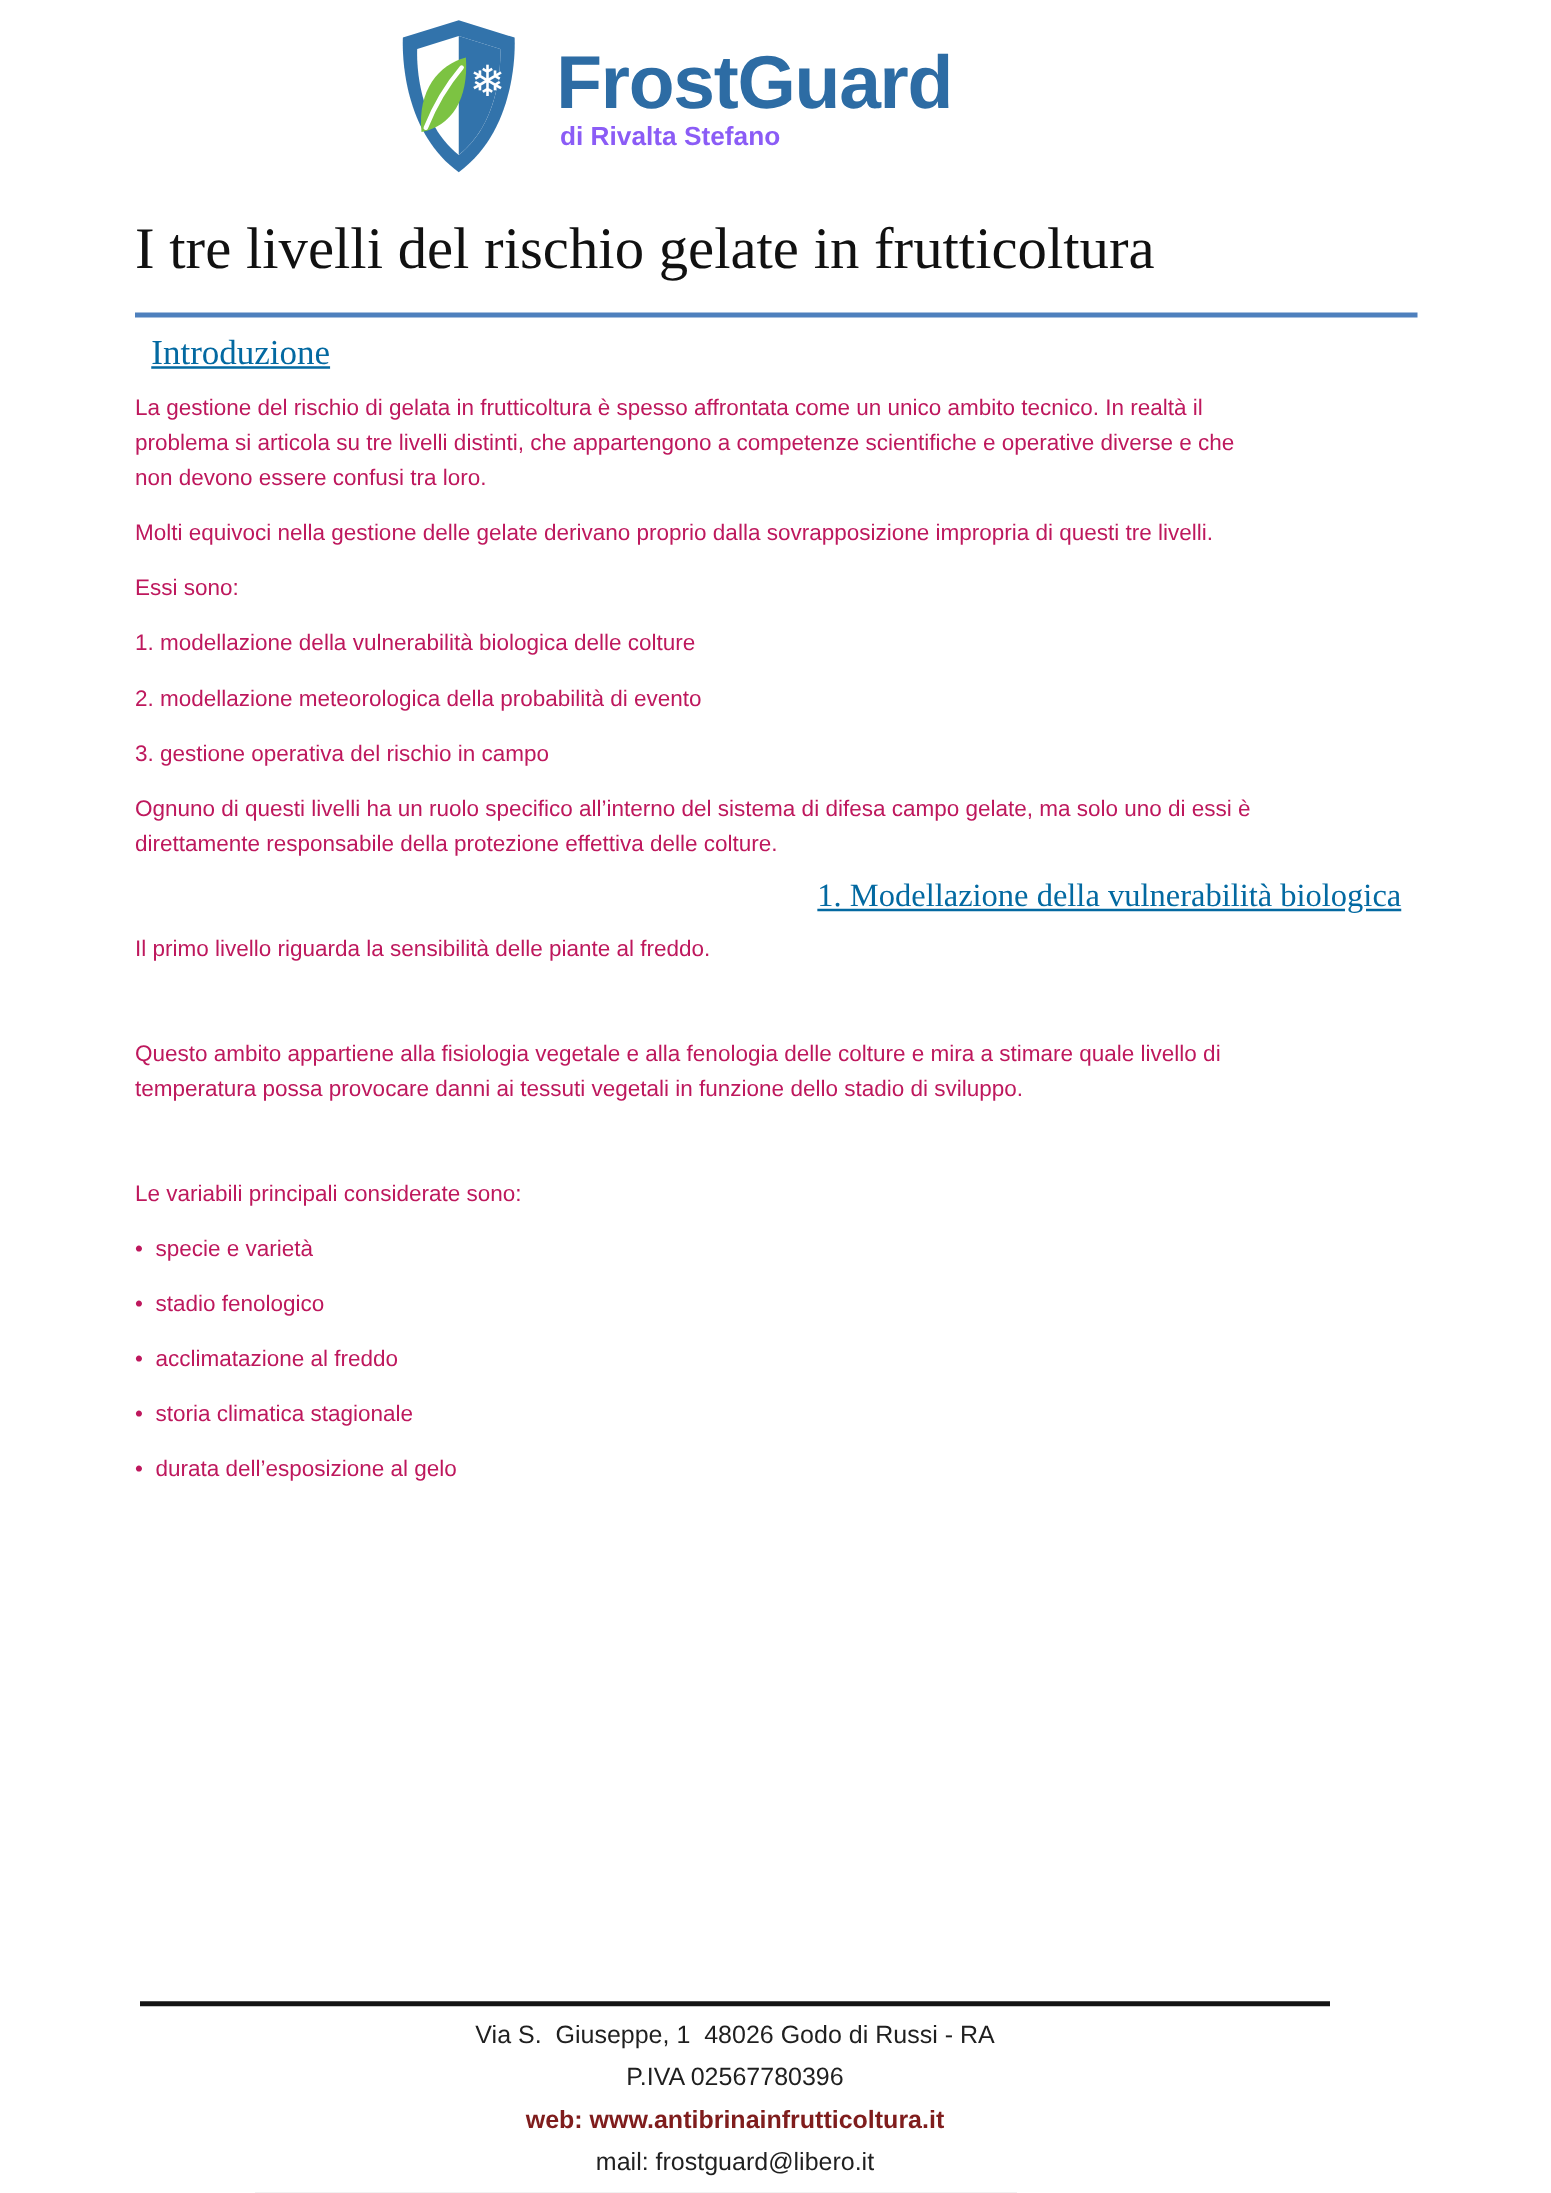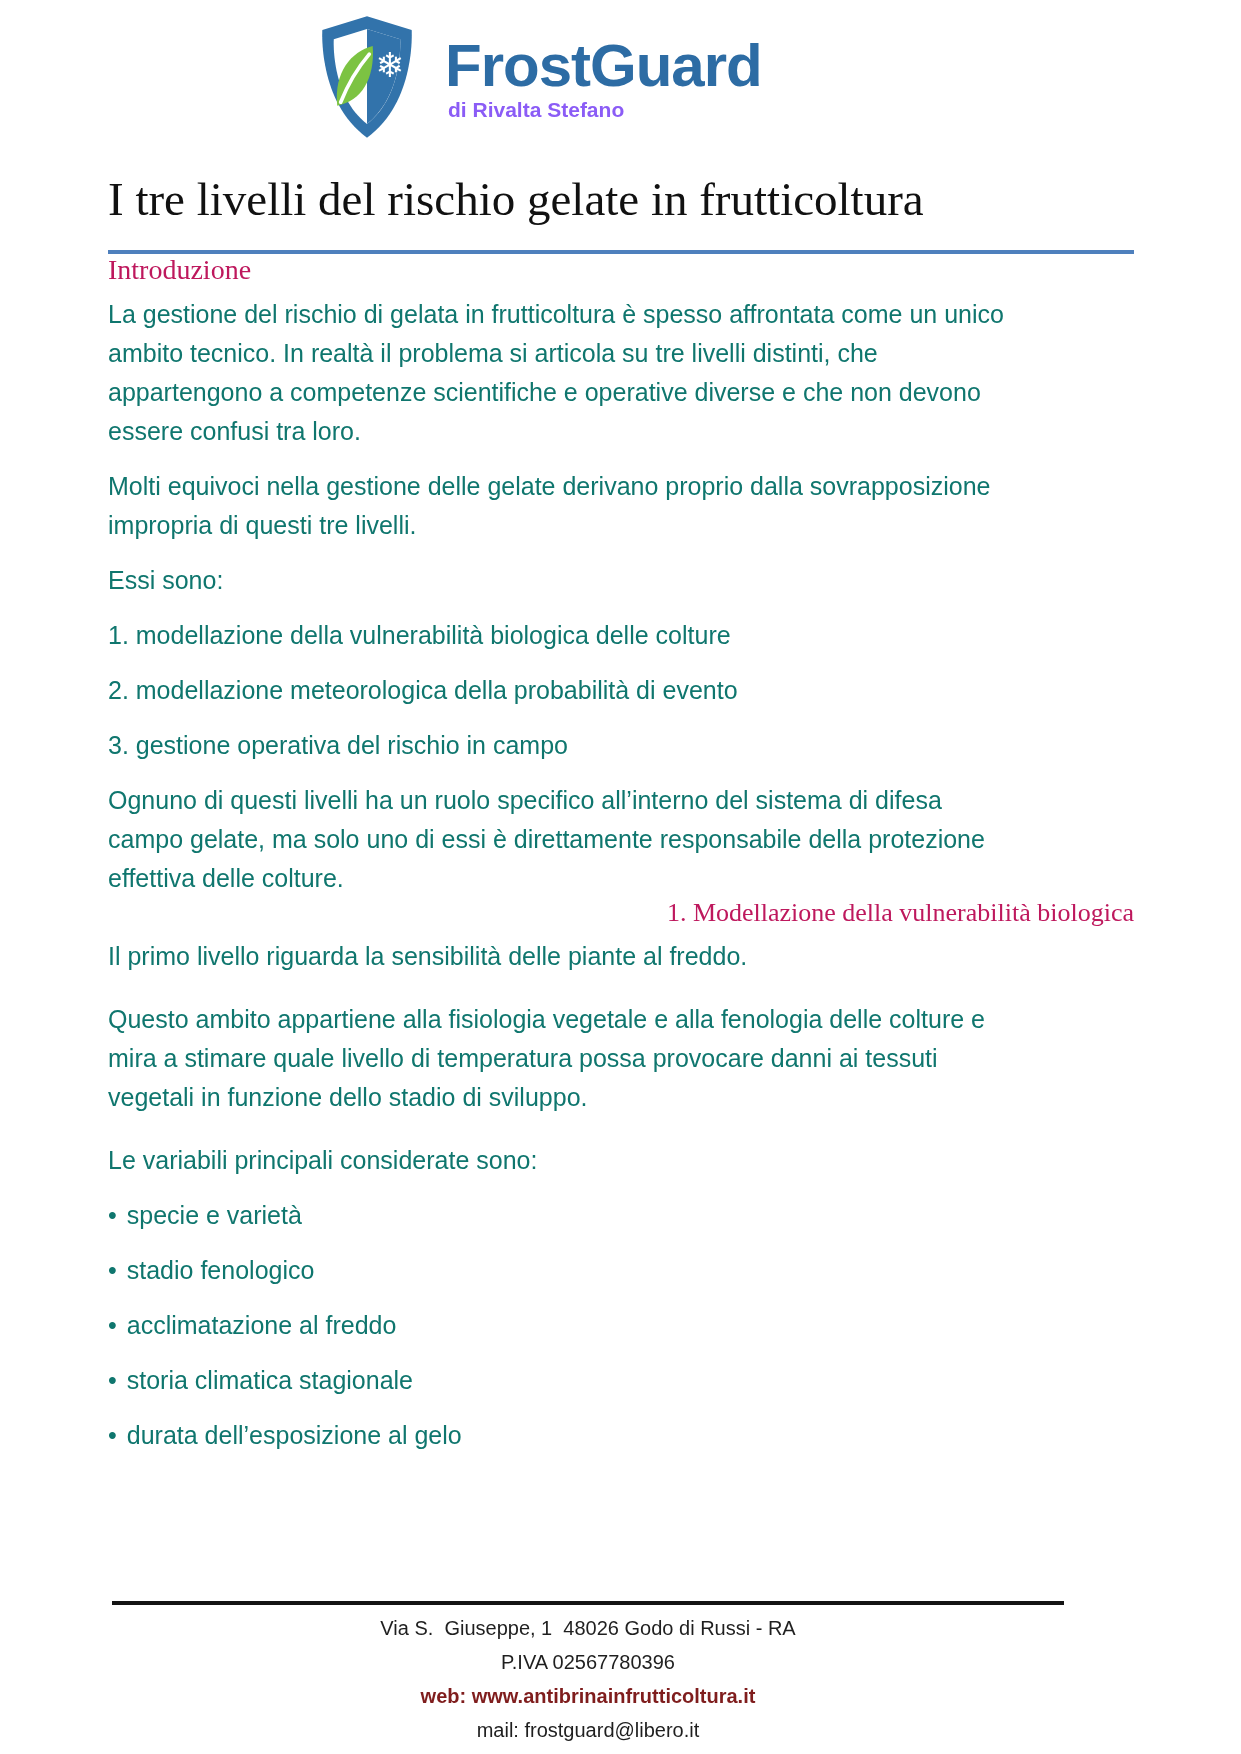--- a/index.html
+++ b/index.html
@@ -34,33 +34,34 @@
     font-weight:400;
     font-size:47px; line-height:1.32;
     color:#111;
     width:960px;
     margin:0;
   }
   .title-rule { width:1026px; border-top:4px solid #4e80bd; margin-top:20px; }
 
   h2.serif-heading {
     font-family:"Liberation Serif", serif;
-    font-weight:400; color:#be185d;
-    margin:0;
+    font-weight:400; color:#0369a1;
+    margin:13px;
+    text-decoration:underline;
   }
   .h-intro { font-size:28px; margin-top:24px; }
   .h-sec1  { font-size:26px; margin-top:56px;text-align:right; }
 
   .body-text { width:900px; }
   .body-text p {
-    font-size:25px; line-height:1.56; color:#0f766e;
+    font-size:18px; line-height:1.56; color:#be185d;
     margin:16px 0 0 0;
   }
   .body-text p.tight { margin-top:9px; }
-  .body-text p.gap-lg { margin-top:24px; }
+  .body-text p.gap-lg { margin-top:56px; }
   .bullet-glyph { display:inline-block; margin-right:10px; }
 
   
   .footer {
     position:absolute; left:112px; top:1601px; width:952px;
     border-top:4px solid #141414;
     text-align:center;
     color:#1f1f1f;
   }
   .footer div { font-size:20px; line-height:1.0; margin-top:14px; white-space:pre-wrap; }

